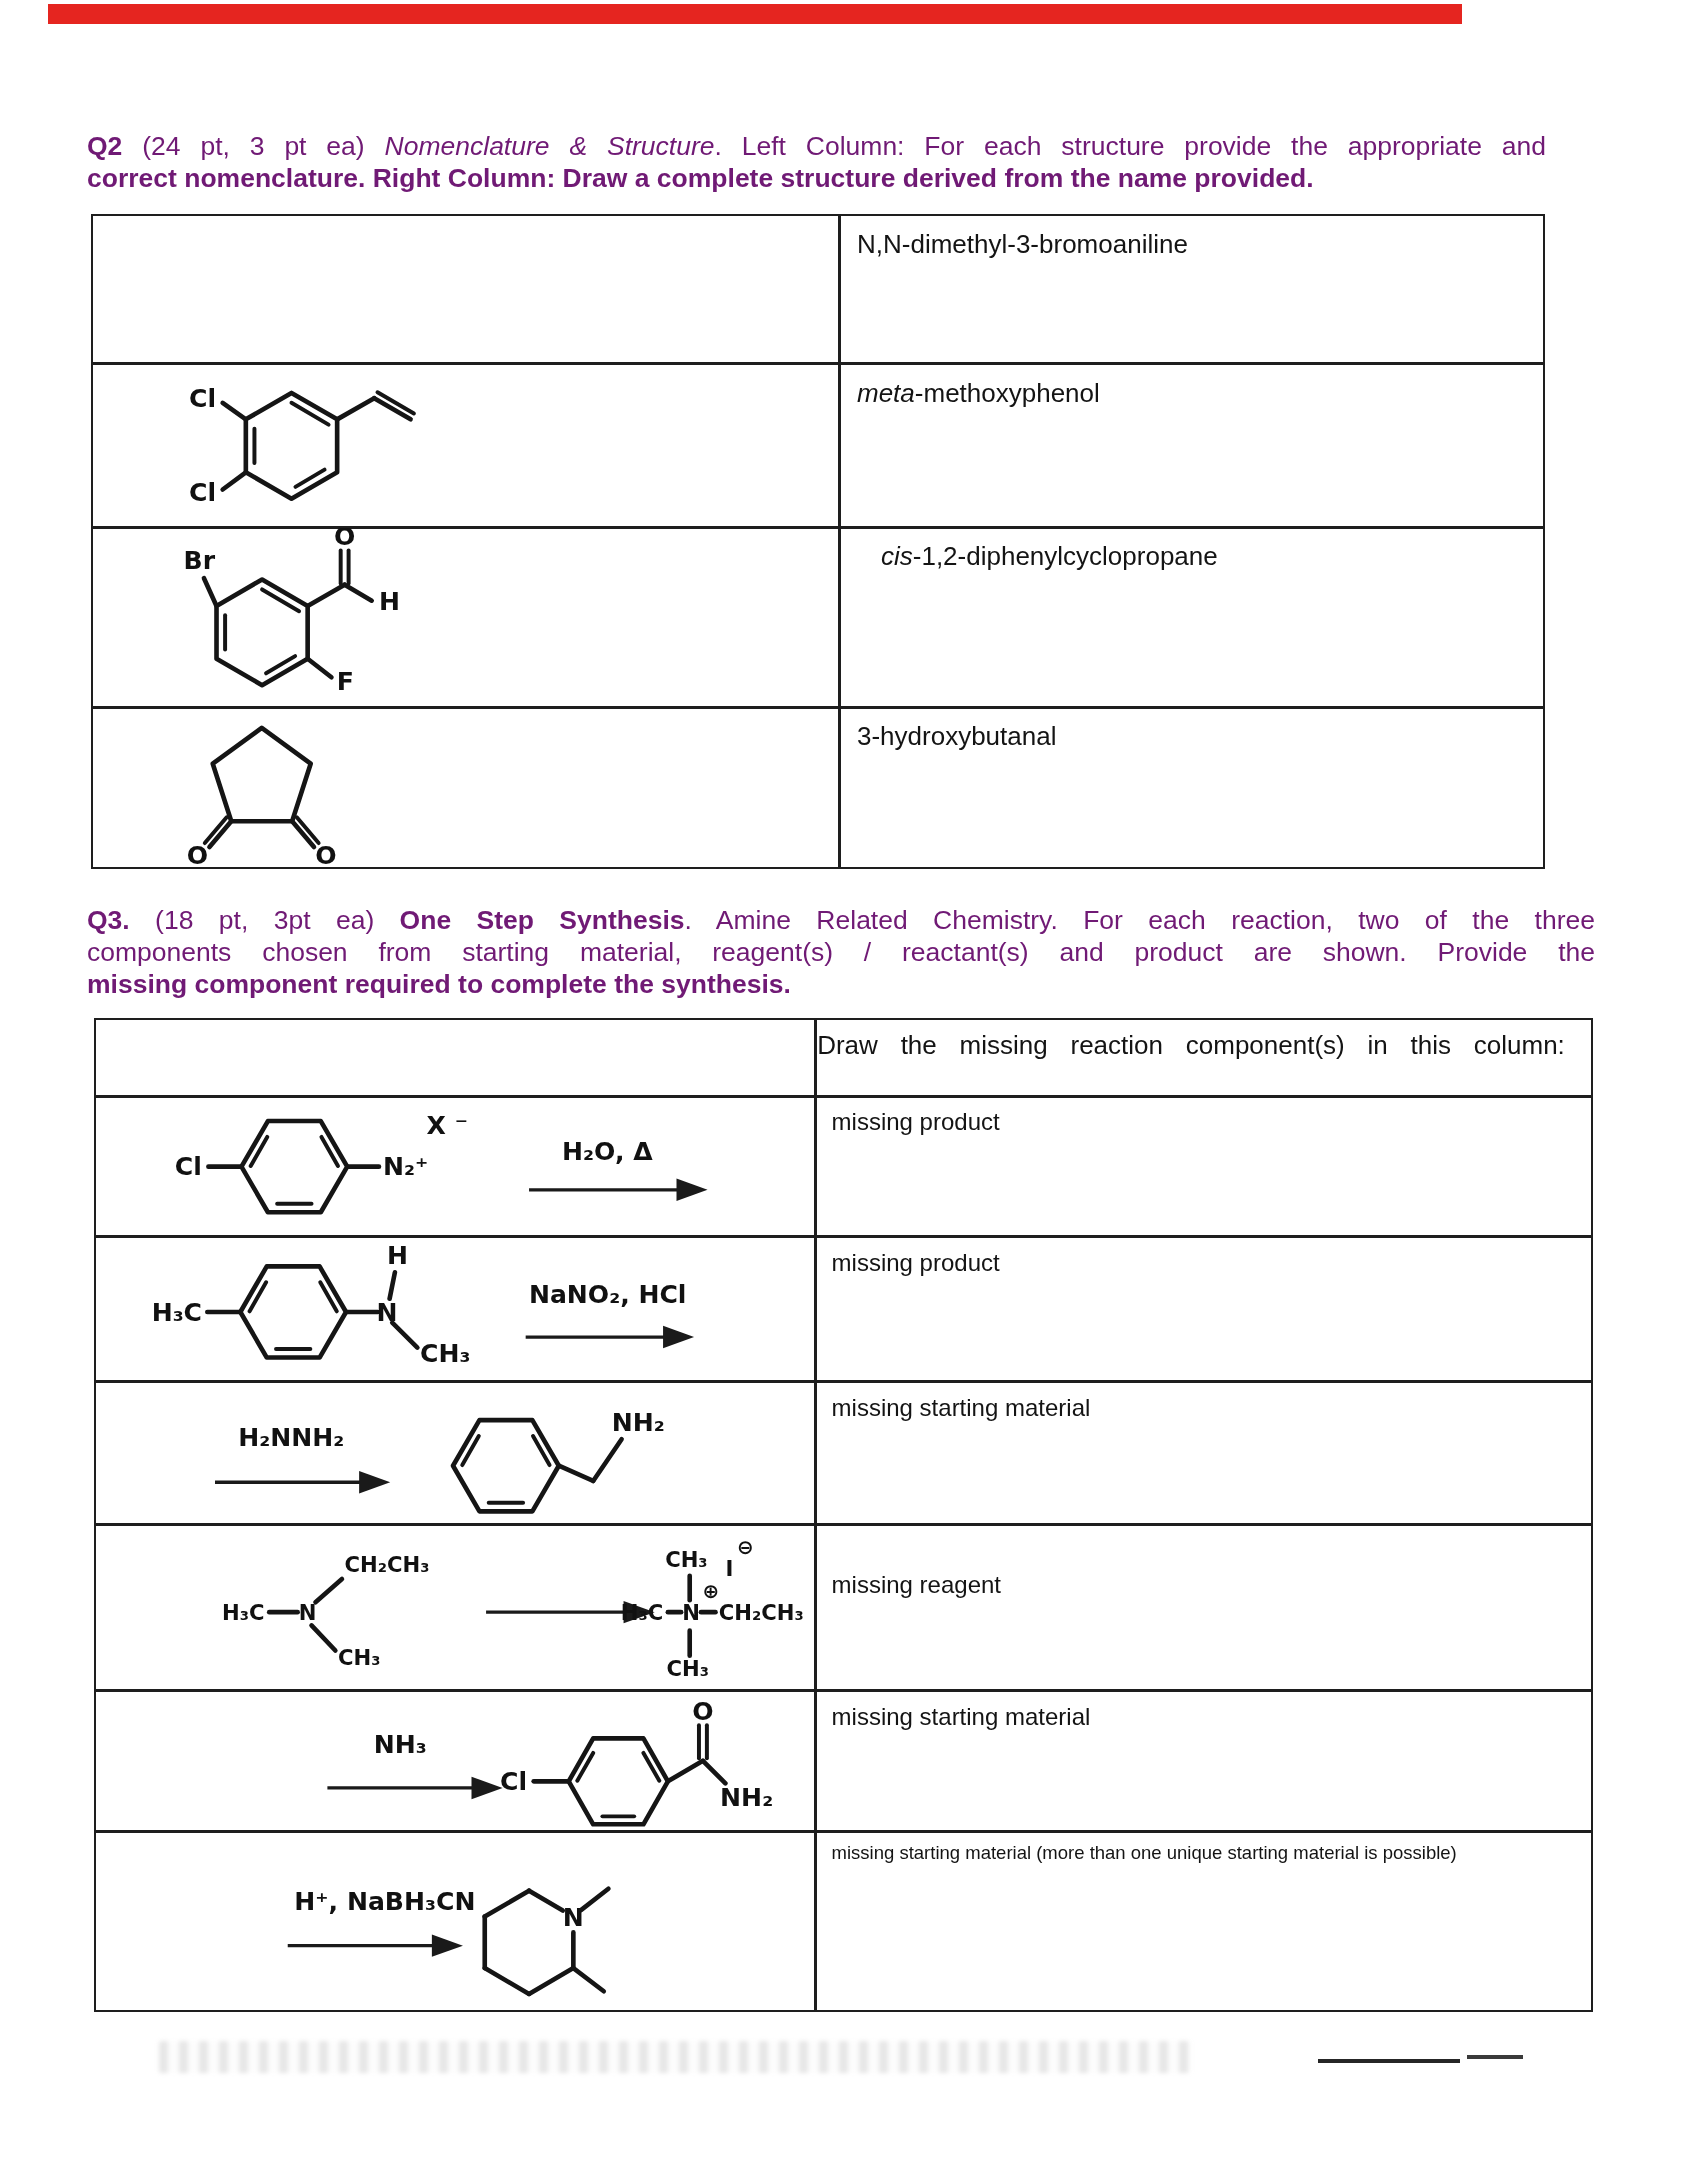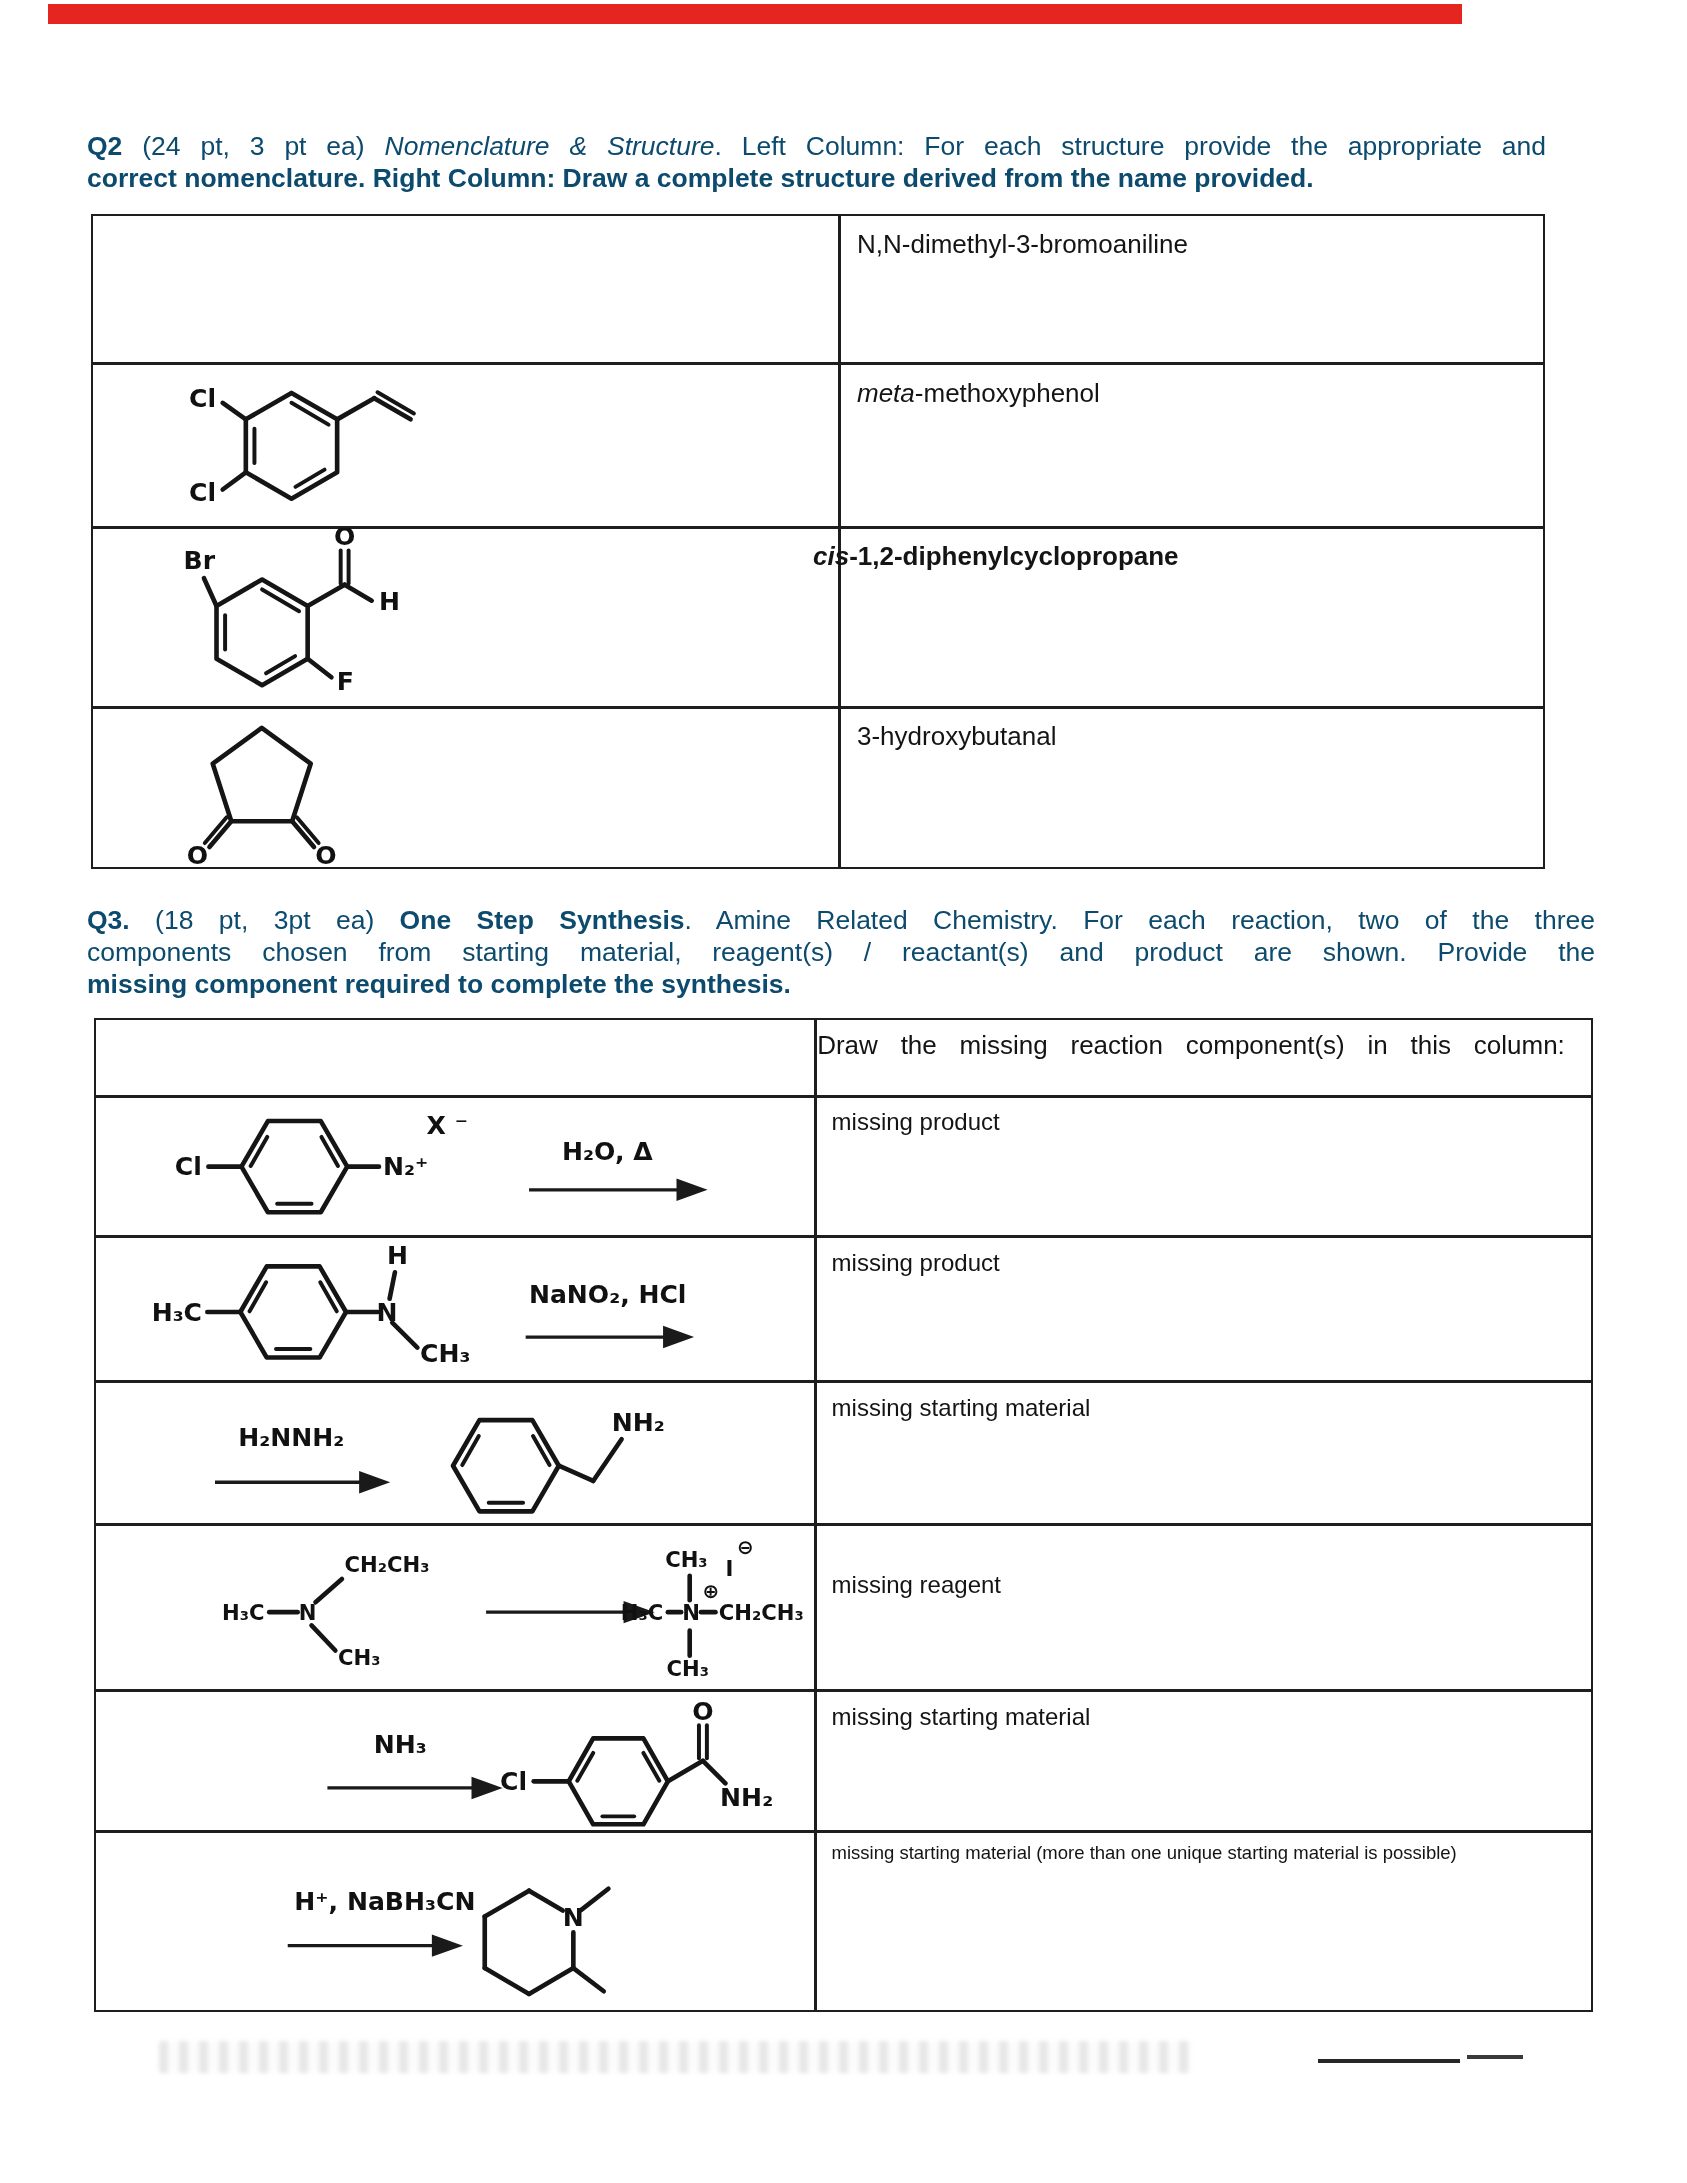--- a/index.html
+++ b/index.html
@@ -1,21 +1,21 @@
 <!DOCTYPE html>
 <html style="font-size:10.6px"><head>
 <meta charset="utf-8">
 <style>
   html,body{margin:0;padding:0;background:#e9e9e9;}
   #page{position:relative;width:1687px;height:2183px;background:#ffffff;overflow:hidden;
         font-family:"Liberation Sans", sans-serif;color:#141414;}
   
   .red-bar{position:absolute;left:48px;top:4px;width:1414px;height:20px;background:#e52520;}
   
-  .para{position:absolute;font-size:26.5px;line-height:32px;color:#0c4a6e;}
+  .para{position:absolute;font-size:26.5px;line-height:32px;color:#701a75;}
   .jline{text-align:justify;text-align-last:justify;}
   .nline{text-align:left;font-weight:bold;}
   .b{font-weight:bold;}
   .i{font-style:italic;}
   
   .tbl{position:absolute;border:2.6px solid #1e1e1e;box-sizing:content-box;background:#fff;}
   .vline{position:absolute;width:2.6px;background:#1e1e1e;top:0;bottom:0;}
   .hline{position:absolute;height:2.6px;background:#1e1e1e;left:0;right:0;}
   .cell{position:absolute;box-sizing:border-box;}
   .name-cell{font-size:26px;padding:13.2px 6.6px 0 16px;}
@@ -105,21 +105,21 @@
         </g>
         <line class="bond" x1="380" y1="86" x2="421" y2="110"></line>
         <line class="bond" x1="324" y1="198" x2="360" y2="226"></line>
         <text class="atom" text-anchor="middle" x="160" y="62">Br</text>
         <text class="atom" text-anchor="middle" x="380" y="26">O</text>
         <text class="atom" text-anchor="start" x="432" y="124">H</text>
         <text class="atom" text-anchor="start" x="368" y="246">F</text>
       </svg>
     </div>
 
-    <div class="cell name-cell" style="left:704px;top:312px;width:570px;height:177px;font-weight:bold;">
+    <div class="cell name-cell" style="left:772px;top:312px;width:570px;height:177px;">
       <span class="i">cis</span><span>-1,2-diphenylcyclopropane</span>
     </div>
 
     <div class="cell" style="left:0;top:492px;width:745px;height:159px;">
       <svg width="745" height="159" viewBox="0 0 1126 240">
         <polygon class="ring" points="255,30 329,84 301,171 209,171 181,84"></polygon>
         <g>
           <line class="bond" x1="209" y1="171" x2="176" y2="210"></line>
           <line class="dbl" x1="202" y1="165" x2="169" y2="204"></line>
         </g>

